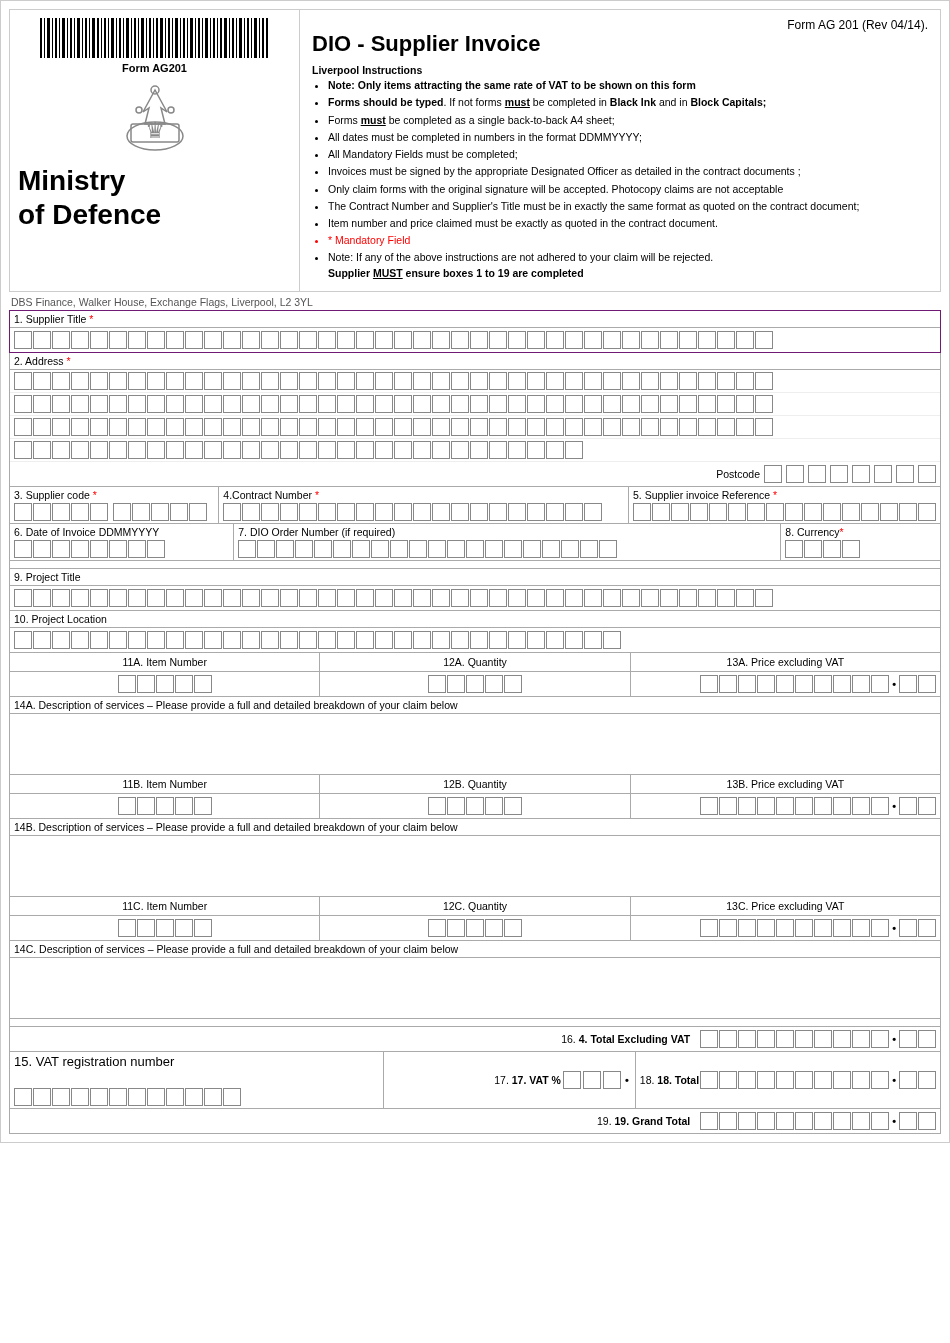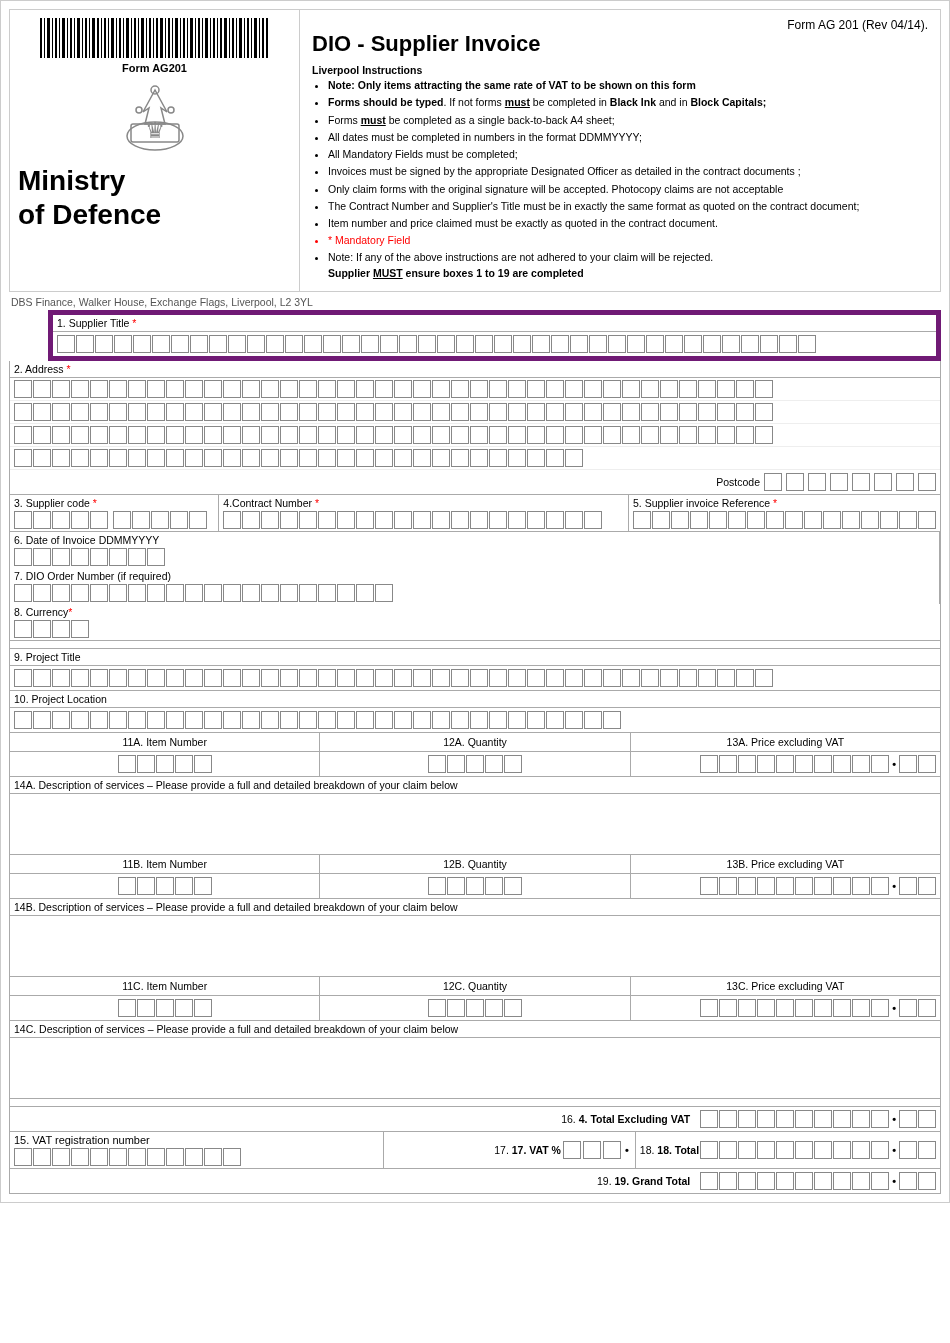--- a/index.html
+++ b/index.html
@@ -205,21 +205,21 @@
           <li>Item number and price claimed must be exactly as quoted in the contract document.</li>
           <li style="color:red;">* <span>Mandatory Field</span></li>
           <li>Note: If any of the above instructions are not adhered to your claim will be rejected.<br><strong>Supplier <u>MUST</u> ensure boxes 1 to 19 are completed</strong></li>
         </ul>
       </div>
     </div>
   </div>
 
   <div class="dbs-address">DBS Finance, Walker House, Exchange Flags, Liverpool, L2 3YL</div>
 
-  <div style="border:5px solid #701a75;margin-left:39px;">
+  <div style="border:1px solid #701a75;">
     <div style="padding:2px 4px; font-size:10.5px; border-bottom:1px solid #aaa;">
       <span>1. Supplier Title</span> <span style="color:red;">*</span>
     </div>
     <div style="padding:3px 4px; display:flex; gap:1px; flex-wrap:nowrap;">
 
       <span class="letter-box"></span>
         <span class="letter-box"></span>
         <span class="letter-box"></span>
         <span class="letter-box"></span>
         <span class="letter-box"></span>
@@ -500,21 +500,21 @@
           <span class="letter-box"></span>
           <span class="letter-box"></span>
           <span class="letter-box"></span>
           <span class="letter-box"></span>
           <span class="letter-box"></span>
           <span class="letter-box"></span>
       </div>
     </div>
   </div>
 
-  <div style="display:flex; border:1px solid #aaa; border-top:none;flex-direction:column;">
+  <div style="display:flex; border:1px solid #aaa; border-top:none;">
 
     <div style="flex:1; border-right:1px solid #aaa; padding:2px 4px;">
       <div style="font-size:10.5px; margin-bottom:2px;">
         <span>6. Date of Invoice DDMMYYYY</span>
       </div>
       <div style="display:flex; gap:1px;">
         <span class="letter-box"></span>
           <span class="letter-box"></span>
           <span class="letter-box"></span>
           <span class="letter-box"></span>
@@ -828,21 +828,21 @@
           <span class="letter-box"></span>
         <span class="price-dot">•</span>
         <span class="letter-box"></span>
           <span class="letter-box"></span>
       </div>
     </div>
 
     <div style="display:flex; align-items:stretch; border-bottom:1px solid #aaa;">
 
       <div style="flex:1.5; border-right:1px solid #aaa; padding:2px 4px;">
-        <div style="font-size:11px; margin-bottom:2px;">
+        <div style="font-size:13px; margin-bottom:19px;">
           <span>15. VAT registration number</span>
         </div>
         <div style="display:flex; gap:1px;">
           <span class="letter-box"></span>
             <span class="letter-box"></span>
             <span class="letter-box"></span>
             <span class="letter-box"></span>
             <span class="letter-box"></span>
             <span class="letter-box"></span>
             <span class="letter-box"></span>

